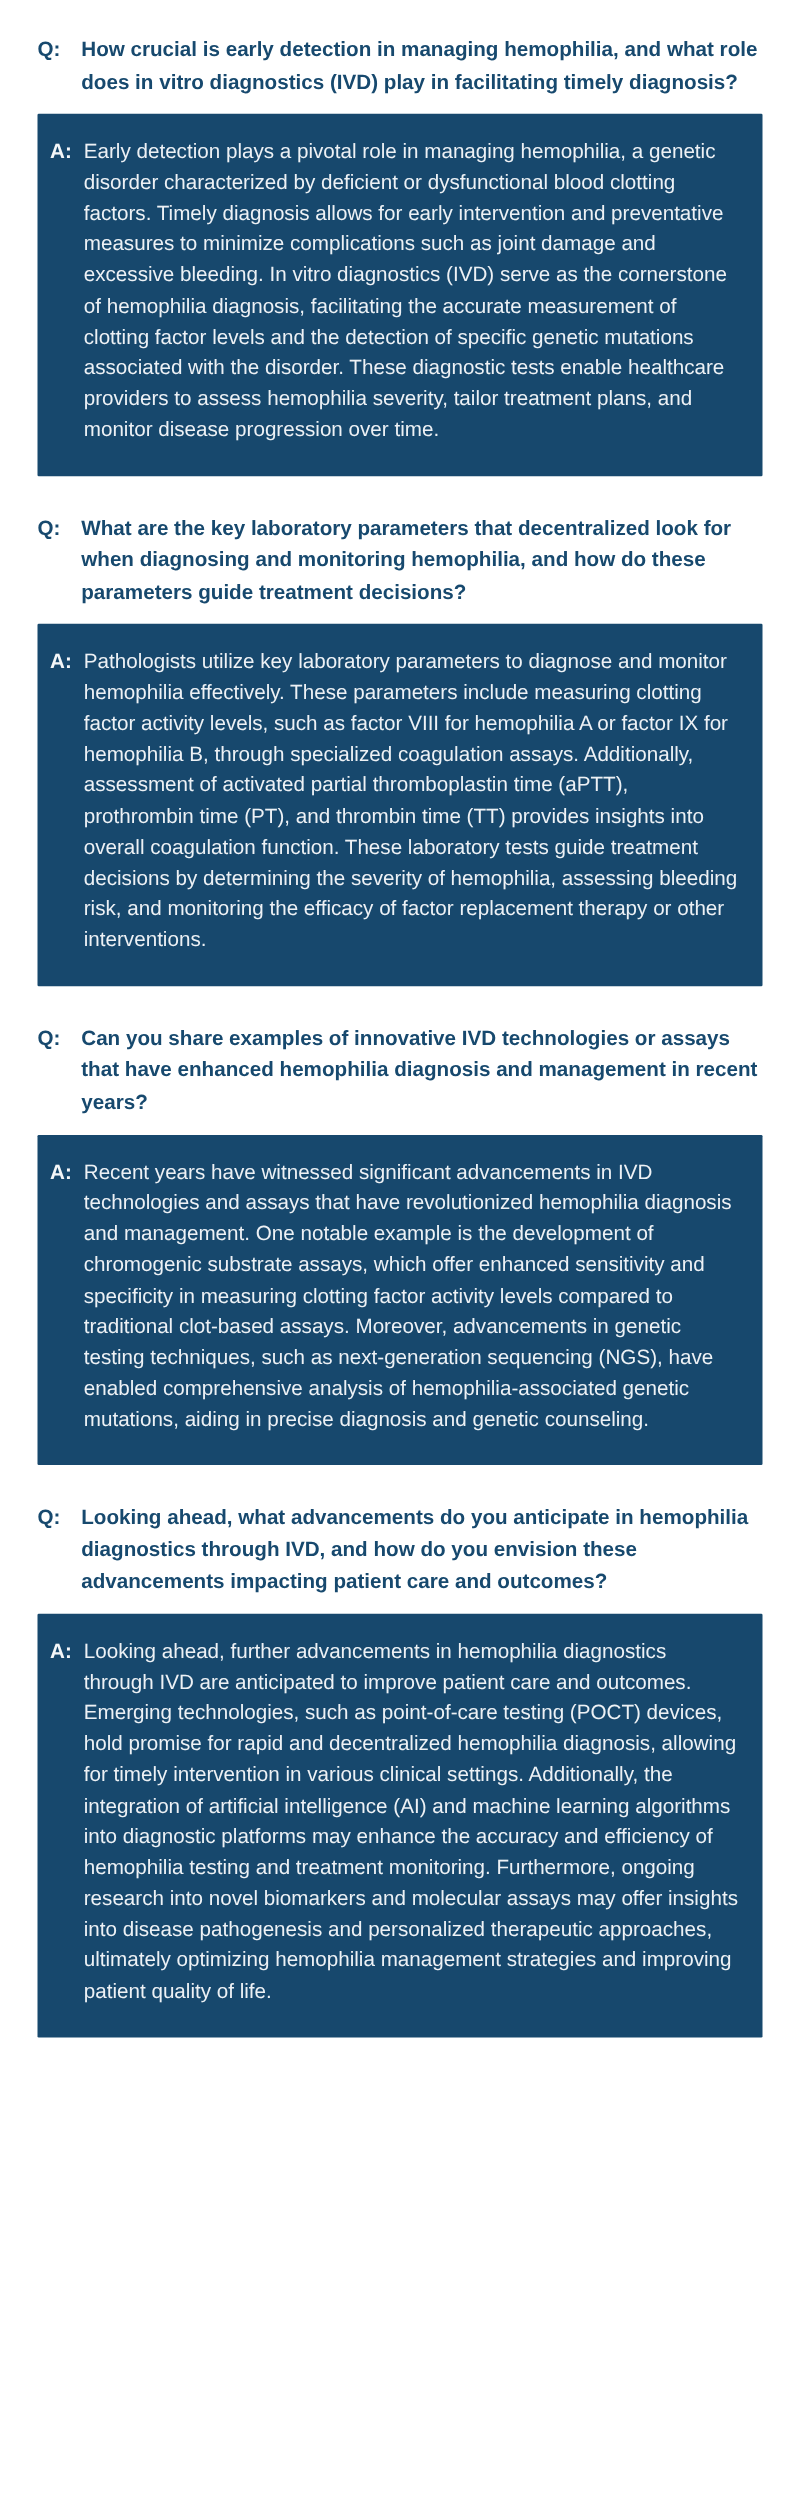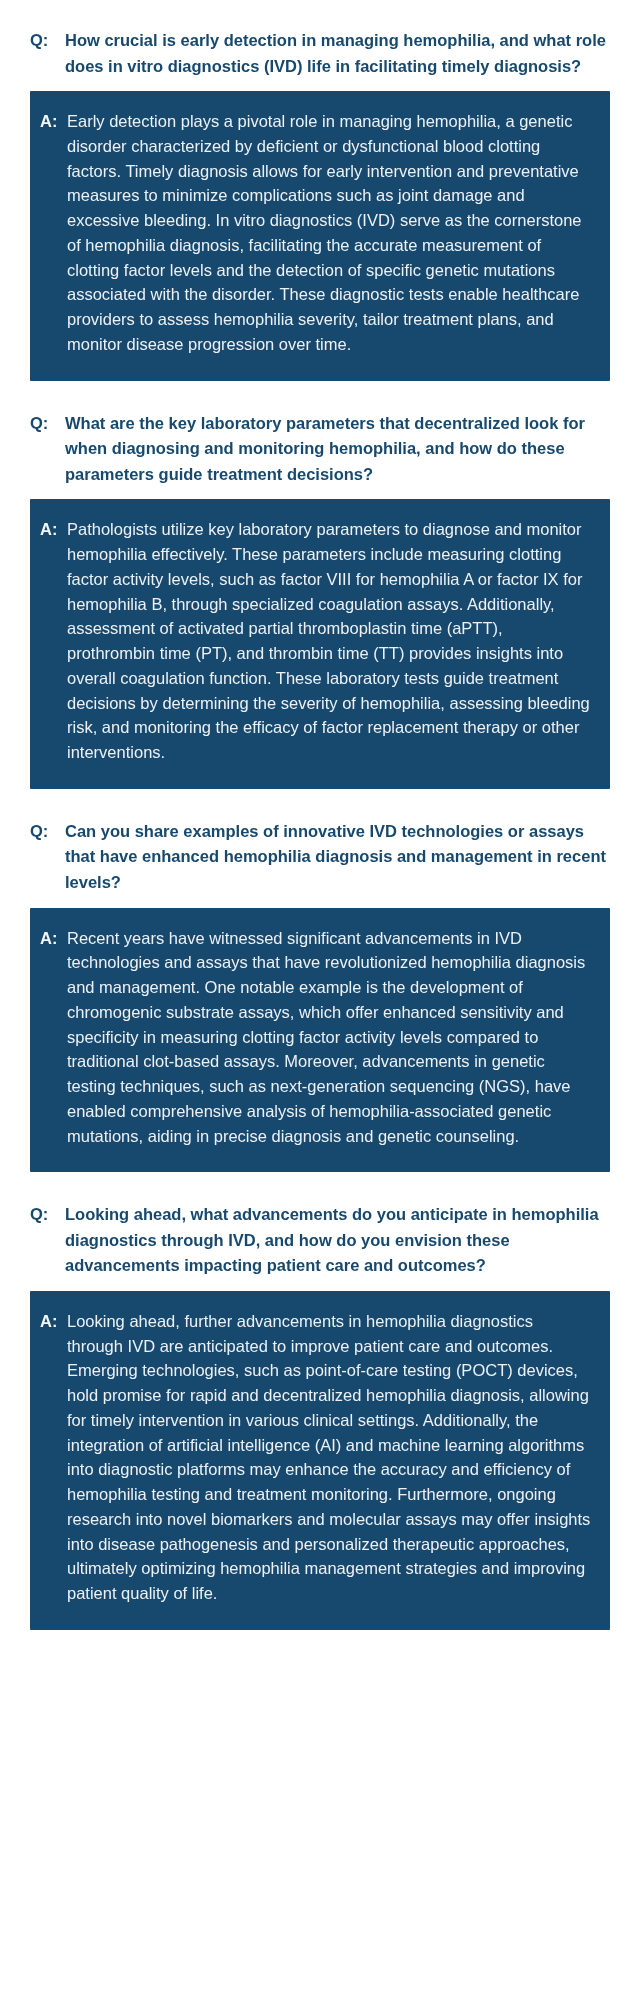--- a/index.html
+++ b/index.html
@@ -53,21 +53,21 @@
   .a-text { flex: 1; }
 </style>
 </head>
 <body>
 
 <div class="page">
   <div id="qa-list">
   <section class="qa-pair">
     <div class="question">
       <span class="q-label">Q:</span>
-      <p class="q-text">How crucial is early detection in managing hemophilia, and what role does in vitro diagnostics (IVD) life in facilitating timely diagnosis?</p>
+      <p class="q-text">How crucial is early detection in managing hemophilia, and what role does in vitro diagnostics (IVD) play in facilitating timely diagnosis?</p>
     </div>
     <div class="answer">
       <span class="a-label">A:</span>
       <p class="a-text">Early detection plays a pivotal role in managing hemophilia, a genetic disorder characterized by deficient or dysfunctional blood clotting factors. Timely diagnosis allows for early intervention and preventative measures to minimize complications such as joint damage and excessive bleeding. In vitro diagnostics (IVD) serve as the cornerstone of hemophilia diagnosis, facilitating the accurate measurement of clotting factor levels and the detection of specific genetic mutations associated with the disorder. These diagnostic tests enable healthcare providers to assess hemophilia severity, tailor treatment plans, and monitor disease progression over time.</p>
     </div>
   </section>
 
   <section class="qa-pair">
     <div class="question">
       <span class="q-label">Q:</span>
@@ -75,21 +75,21 @@
     </div>
     <div class="answer">
       <span class="a-label">A:</span>
       <p class="a-text">Pathologists utilize key laboratory parameters to diagnose and monitor hemophilia effectively. These parameters include measuring clotting factor activity levels, such as factor VIII for hemophilia A or factor IX for hemophilia B, through specialized coagulation assays. Additionally, assessment of activated partial thromboplastin time (aPTT), prothrombin time (PT), and thrombin time (TT) provides insights into overall coagulation function. These laboratory tests guide treatment decisions by determining the severity of hemophilia, assessing bleeding risk, and monitoring the efficacy of factor replacement therapy or other interventions.</p>
     </div>
   </section>
 
   <section class="qa-pair">
     <div class="question">
       <span class="q-label">Q:</span>
-      <p class="q-text">Can you share examples of innovative IVD technologies or assays that have enhanced hemophilia diagnosis and management in recent levels?</p>
+      <p class="q-text">Can you share examples of innovative IVD technologies or assays that have enhanced hemophilia diagnosis and management in recent years?</p>
     </div>
     <div class="answer">
       <span class="a-label">A:</span>
       <p class="a-text">Recent years have witnessed significant advancements in IVD technologies and assays that have revolutionized hemophilia diagnosis and management. One notable example is the development of chromogenic substrate assays, which offer enhanced sensitivity and specificity in measuring clotting factor activity levels compared to traditional clot-based assays. Moreover, advancements in genetic testing techniques, such as next-generation sequencing (NGS), have enabled comprehensive analysis of hemophilia-associated genetic mutations, aiding in precise diagnosis and genetic counseling.</p>
     </div>
   </section>
 
   <section class="qa-pair">
     <div class="question">
       <span class="q-label">Q:</span>

